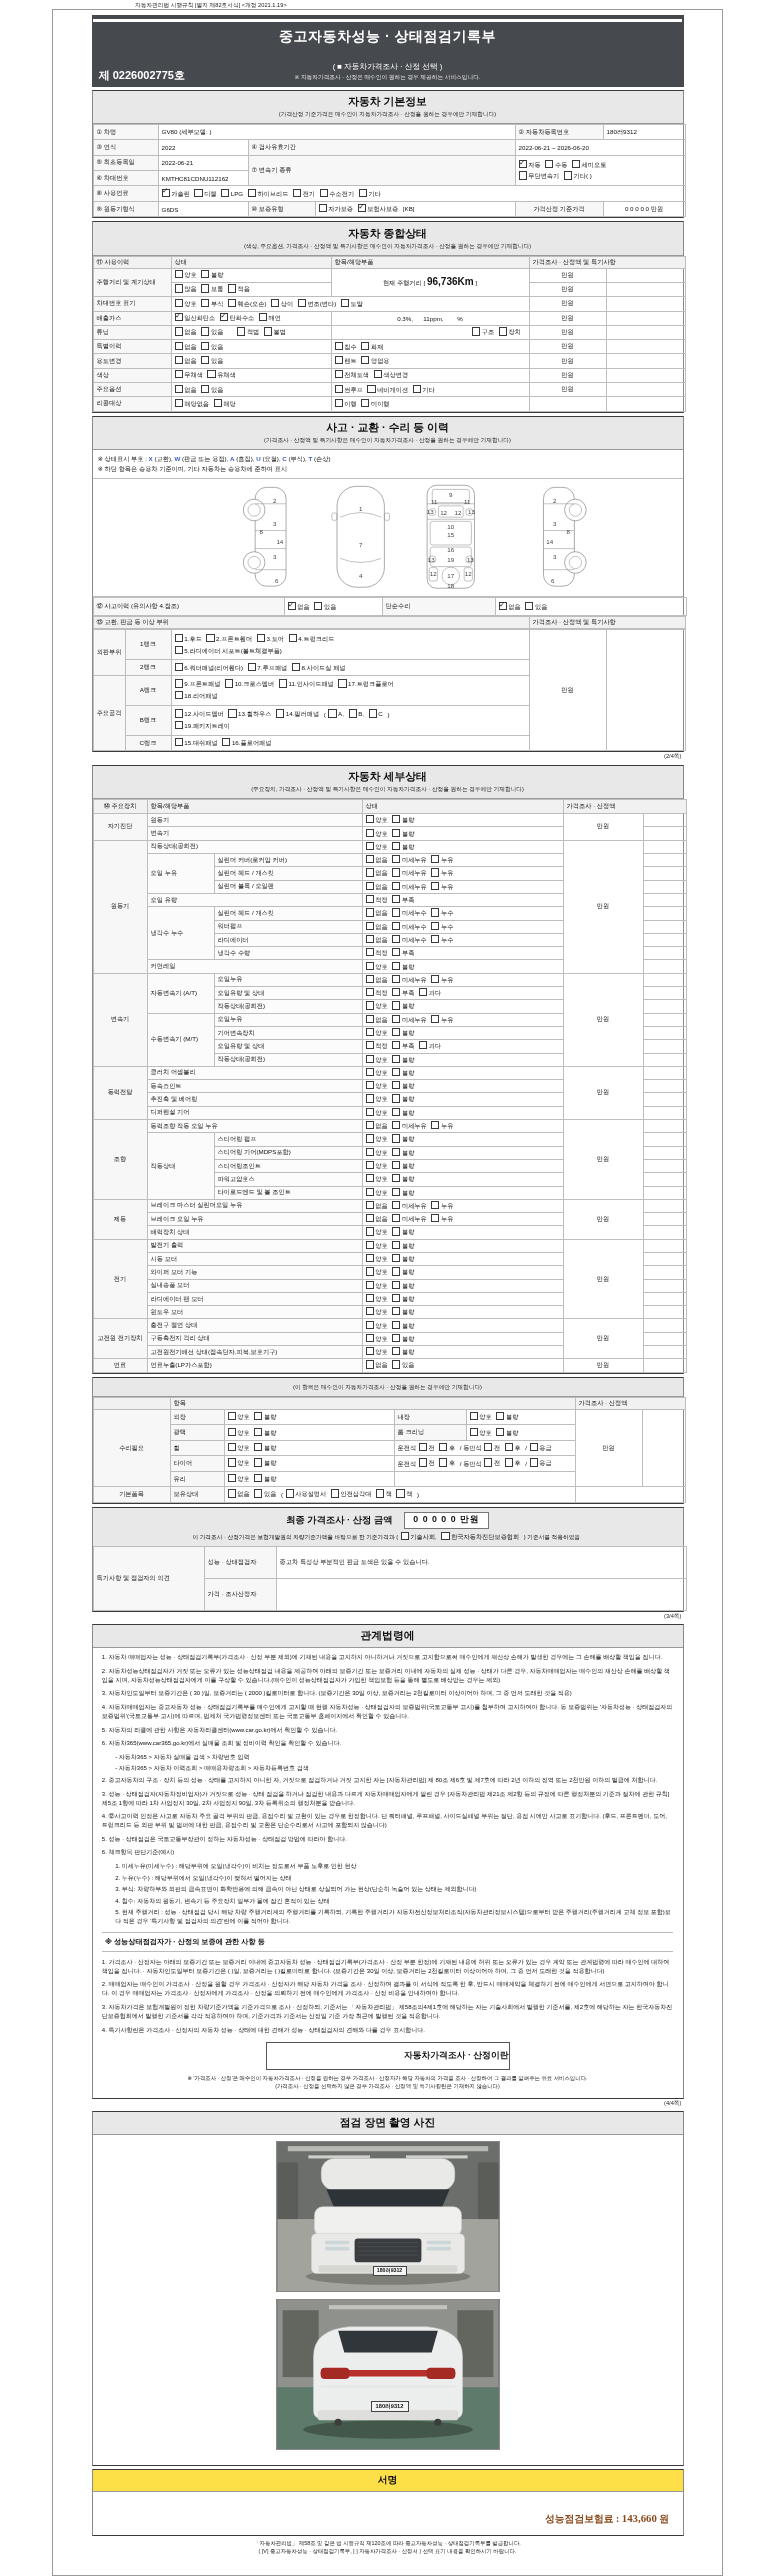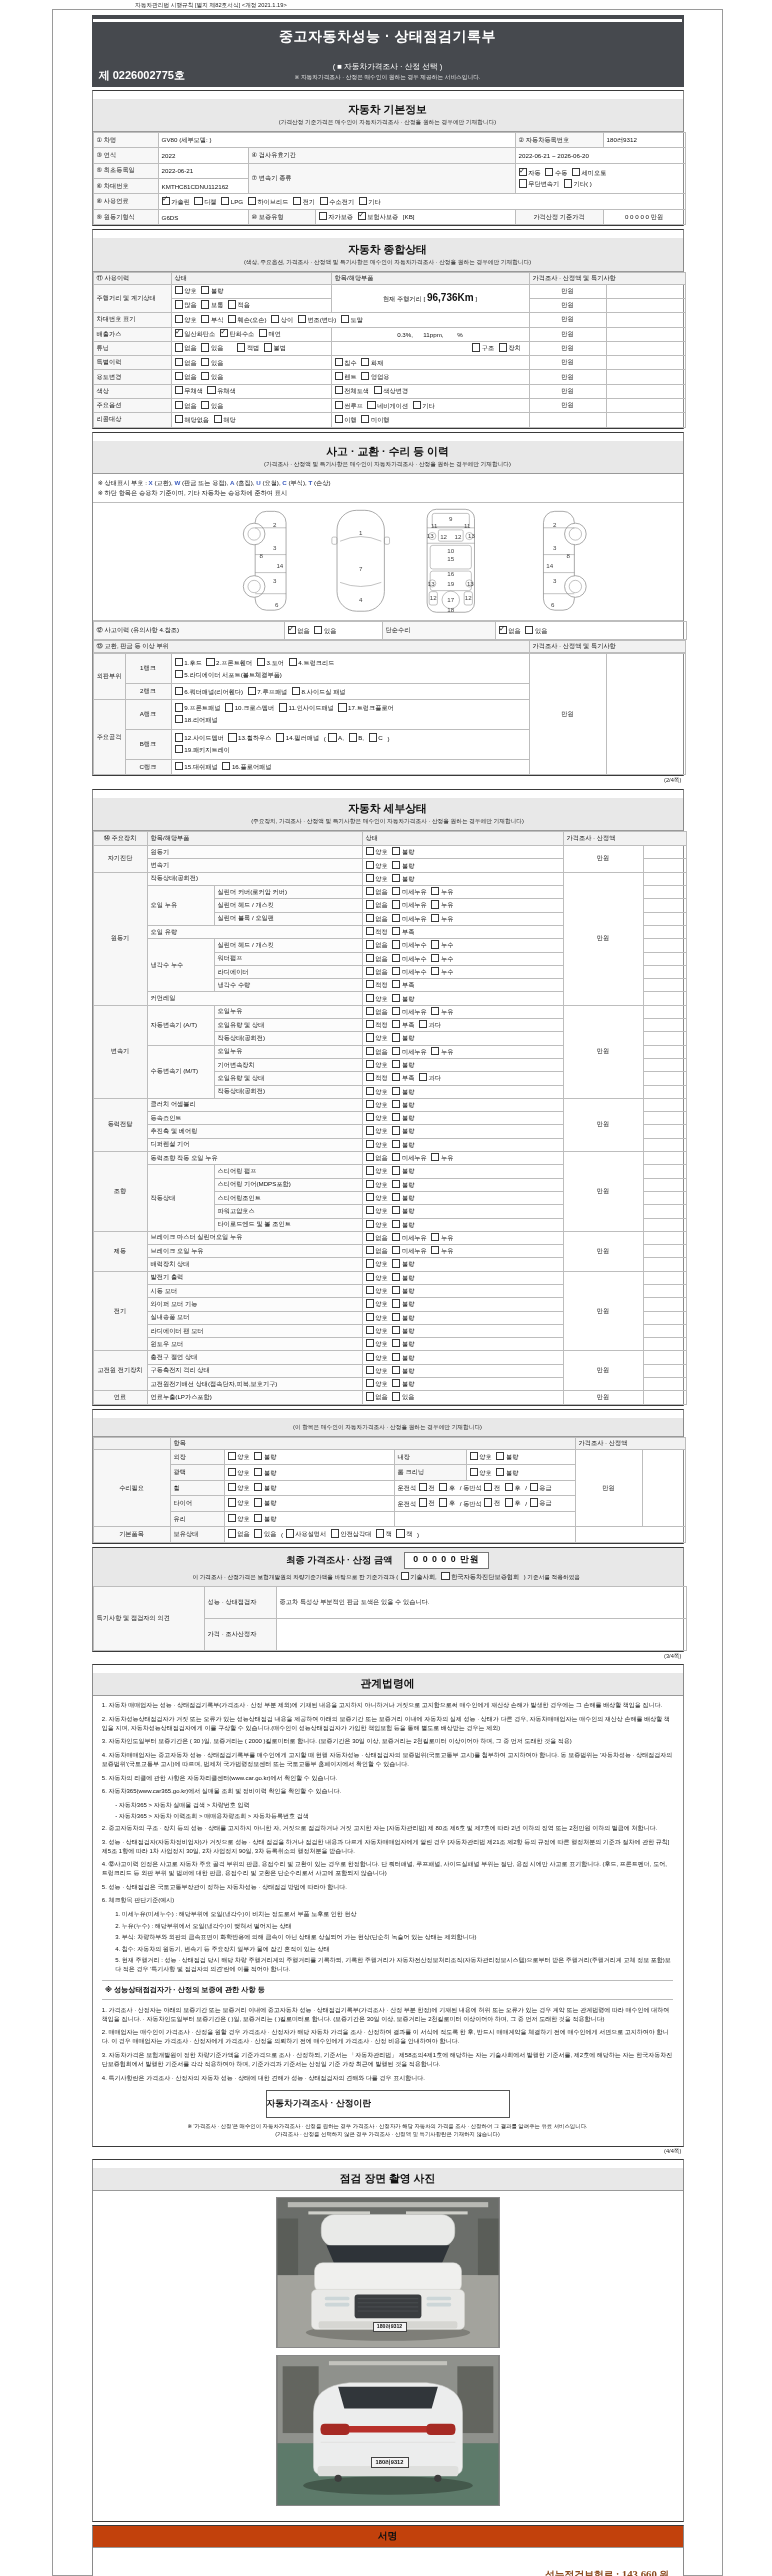--- a/index.html
+++ b/index.html
@@ -10,21 +10,21 @@
   .content{width:592px;margin:0 auto;padding-top:5.2px;}
   
   .masthead{background:#46494e;color:#fff;text-align:center;position:relative;padding:2.1px 0 4.1px;}
   .masthead .strip{height:2.6px;background:#fff;margin:1.5px 1.5px 6.2px;}
   .m-title{font-size:14px;font-weight:bold;letter-spacing:0.5px;}
   .m-sub{font-size:7.7px;margin-top:16px;}
   .m-note{font-size:5.7px;margin-top:2.6px;color:#e8e8e8;}
   .doc-no{position:absolute;left:7.2px;bottom:3.1px;font-size:11px;font-weight:bold;color:#fff;}
   
   .sec{border:0.5px solid #8a8a8a;border-top:1.5px solid #3a3a3a;border-bottom:1.5px solid #3a3a3a;margin-top:3.1px;background:#fff;}
-  .sec-head{background:#e8e8e8;text-align:center;padding:4.6px 0 3.6px;border-bottom:0.5px solid #999;margin-top:8px;}
+  .sec-head{background:#e8e8e8;text-align:center;padding:4.6px 0 3.6px;border-bottom:0.5px solid #999;}
   .sec-title{font-size:10.8px;font-weight:bold;}
   .sec-sub{font-size:5.7px;margin-top:2.1px;color:#222;}
   table{border-collapse:collapse;width:100%;table-layout:fixed;}
   td,th{border:0.5px solid #bdbdbd;font-size:6.2px;padding:1px 3.1px;vertical-align:middle;word-break:keep-all;}
   th{background:#f1f1f1;font-weight:normal;text-align:left;}
   .lbl{background:#f7f7f7;}
   .ctr{text-align:center;}
   .pcell{text-align:center;background:#fff;}
   .pre{white-space:pre;}
   
@@ -48,32 +48,32 @@
   .final-band{background:#e8e8e8;text-align:center;padding:4.1px 0 3.6px;}
   .final-line{font-size:9.3px;font-weight:bold;}
   .final-box{display:inline-block;border:0.5px solid #777;background:#fff;padding:1.5px 8.2px;margin-left:9.3px;font-size:8.8px;font-weight:bold;letter-spacing:1px;}
   .final-note{font-size:5.7px;margin-top:3.1px;font-weight:normal;}
   
   .notice-body{padding:5.2px 9.3px 4.1px;}
   .n-subhead{font-size:7.2px;font-weight:bold;padding:4.1px 3.1px;border-bottom:0.5px solid #bbb;margin-bottom:6.2px;}
   .n-subhead2{font-size:7.2px;font-weight:bold;padding:4.1px 3.1px;border-top:0.5px solid #bbb;border-bottom:0.5px solid #bbb;margin:5.2px 0 6.2px;}
   .np{font-size:6px;line-height:1.5;margin:0 0 4.6px;}
   .np.ind{margin-left:13.4px;margin-bottom:2.6px;}
-  .define-box{width:242px;margin:7.2px auto 4.1px;border:0.5px solid #555;text-align:left;font-size:8.8px;font-weight:bold;padding:7.2px 0;}
+  .define-box{width:242px;margin:7.2px auto 4.1px;border:0.5px solid #555;text-align:right;font-size:8.8px;font-weight:bold;padding:7.2px 0;}
   .define-notes{text-align:center;font-size:5.4px;line-height:1.5;color:#222;margin-bottom:3.1px;}
   
   .diagram-wrap{padding:2.1px 0;border-bottom:0.5px solid #bdbdbd;}
   
   .photo-wrap{padding:6.2px 0 7.2px;text-align:center;}
   .photo{position:relative;width:222px;height:149px;margin:0 auto 7.2px;background:#777;overflow:hidden;border:0.5px solid #888;}
   .plate{position:absolute;background:#f4f4f4;border:0.5px solid #444;color:#111;font-weight:bold;text-align:center;}
   .plate1{left:96px;top:124px;width:32px;height:7.7px;font-size:5.2px;line-height:7.7px;}
   .plate2{left:94px;top:101px;width:36px;height:8.8px;font-size:5.7px;line-height:8.8px;}
   
-  .sig-head{background:#c2410c;text-align:center;font-size:9.8px;font-weight:bold;padding:4.1px 0;border-bottom:0.5px solid #999;}
+  .sig-head{background:#fde047;text-align:center;font-size:9.8px;font-weight:bold;padding:4.1px 0;border-bottom:0.5px solid #999;}
   .sig-body{height:43px;position:relative;font-family:Liberation Serif, serif;}
   .fee{position:absolute;right:13.4px;bottom:9.3px;font-size:9.8px;font-weight:bold;color:#8a4a1e;}
   .fee .amt{font-size:10.8px;}
   .footer-lines{text-align:center;font-size:5.4px;line-height:1.5;margin-top:3.1px;color:#222;}
   svg text{font-family:"Liberation Sans","DejaVu Sans",sans-serif;}
 </style>
 </head>
 <body>
 
 <div class="sheet">

